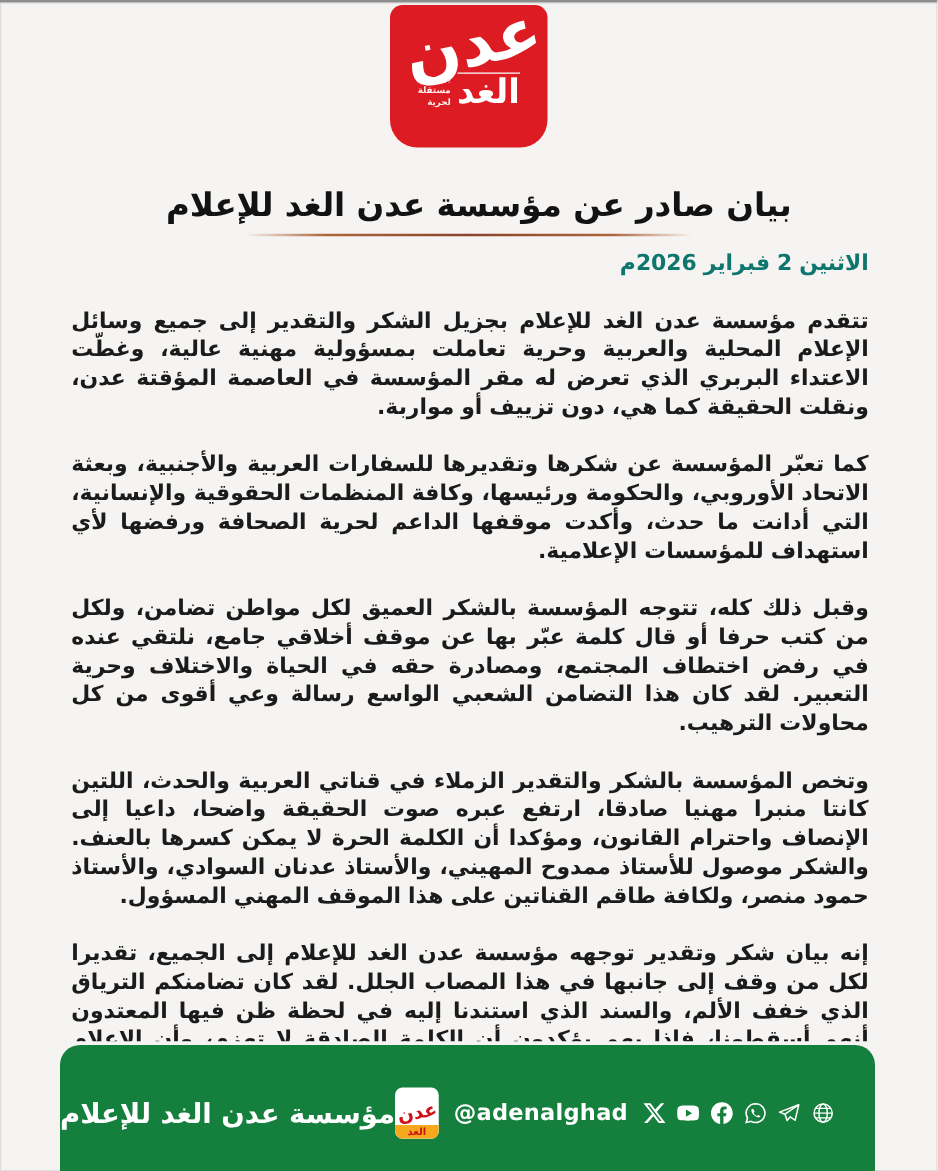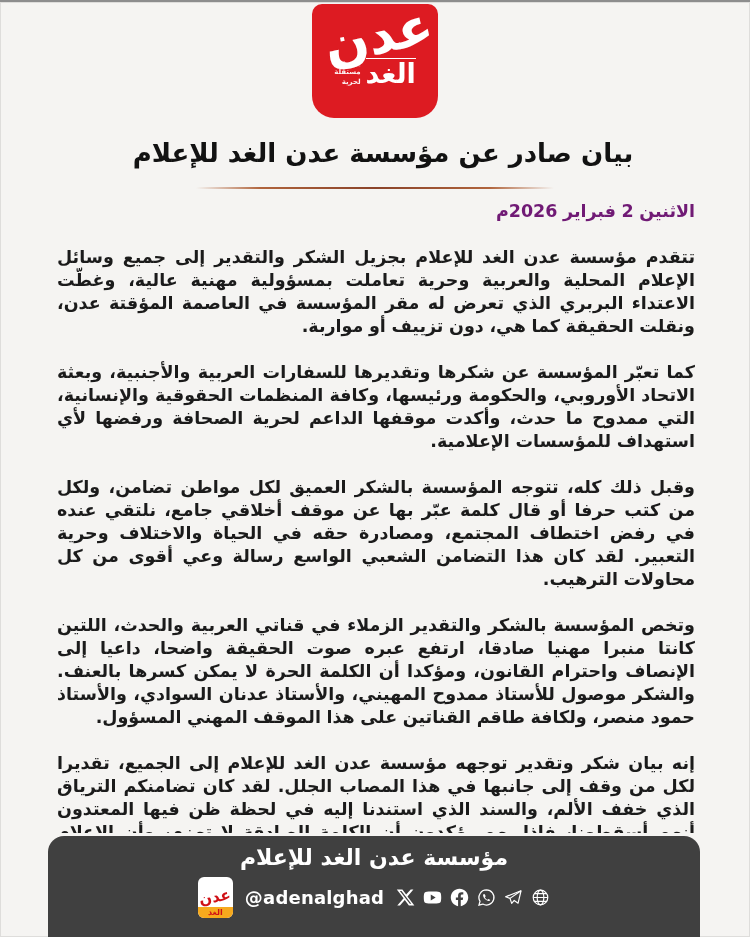--- a/index.html
+++ b/index.html
@@ -35,49 +35,49 @@
   .logo-tagline{
     display:flex;flex-direction:column;align-items:flex-end;
     font-size:7px;font-weight:bold;line-height:1.35;opacity:.95;
   }
   .logo-sub{font-size:27px;font-weight:bold;line-height:1;border-top:1.5px solid #fff;padding-top:1px;}
   
   .title{
     position:absolute;top:136px;left:0;right:0;
     text-align:center;direction:rtl;
     font-size:26px;font-weight:bold;color:#121212;
-    margin:0;
+    margin:12px;
     padding-left:16px;
   }
   .divider{
     position:absolute;top:185px;left:50%;transform:translateX(-50%);
     width:358px;height:2px;border:0;margin:0;
     background:linear-gradient(to right,rgba(168,90,53,0),#b0643c 18%,#8a432a 50%,#b0643c 82%,rgba(168,90,53,0));
   }
   
   .body-area{
     position:absolute;top:198px;left:57px;right:55px;bottom:104px;
     direction:rtl;overflow:hidden;
     color:#1b1b1b;
   }
   .date-line{
-    font-size:17px;font-weight:bold;text-align:right;margin:0 0 4px 0;color:#701a75;
+    font-size:17px;font-weight:bold;text-align:right;margin:0 0 4px 0;color:#0f766e;
   }
   .body-area p{
     font-size:17.5px;font-weight:bold;line-height:23px;
     text-align:justify;text-align-last:right;
     margin:0 0 23px 0;
     word-spacing:-.5px;
   }
   
   .footer{
     position:absolute;left:48px;right:50px;top:834px;bottom:0;
-    background:#404040;
+    background:#15803d;
     border-radius:16px 16px 0 0;
-    display:flex;flex-direction:column;align-items:center;
+    display:flex;align-items:center;
     color:#ffffff;
   }
   .footer-org{
     direction:rtl;font-size:22px;font-weight:bold;margin:9px 0 0 0;
   }
   .footer-row{
     display:flex;align-items:center;gap:8px;margin-top:7px;direction:ltr;
   }
   .badge{
     width:35px;height:41px;background:#ffffff;border-radius:6px;
@@ -109,21 +109,21 @@
       <div class="logo-sub">الغد</div>
     </div>
   </div>
 
   <h1 class="title">بيان صادر عن مؤسسة عدن الغد للإعلام</h1>
   <hr class="divider">
 
   <div class="body-area">
     <p class="date-line">الاثنين 2 فبراير 2026م</p>
     <p>تتقدم مؤسسة عدن الغد للإعلام بجزيل الشكر والتقدير إلى جميع وسائل الإعلام المحلية والعربية وحرية تعاملت بمسؤولية مهنية عالية، وغطّت الاعتداء البربري الذي تعرض له مقر المؤسسة في العاصمة المؤقتة عدن، ونقلت الحقيقة كما هي، دون تزييف أو مواربة.</p>
-    <p>كما تعبّر المؤسسة عن شكرها وتقديرها للسفارات العربية والأجنبية، وبعثة الاتحاد الأوروبي، والحكومة ورئيسها، وكافة المنظمات الحقوقية والإنسانية، التي ممدوح ما حدث، وأكدت موقفها الداعم لحرية الصحافة ورفضها لأي استهداف للمؤسسات الإعلامية.</p>
+    <p>كما تعبّر المؤسسة عن شكرها وتقديرها للسفارات العربية والأجنبية، وبعثة الاتحاد الأوروبي، والحكومة ورئيسها، وكافة المنظمات الحقوقية والإنسانية، التي أدانت ما حدث، وأكدت موقفها الداعم لحرية الصحافة ورفضها لأي استهداف للمؤسسات الإعلامية.</p>
     <p>وقبل ذلك كله، تتوجه المؤسسة بالشكر العميق لكل مواطن تضامن، ولكل من كتب حرفا أو قال كلمة عبّر بها عن موقف أخلاقي جامع، نلتقي عنده في رفض اختطاف المجتمع، ومصادرة حقه في الحياة والاختلاف وحرية التعبير. لقد كان هذا التضامن الشعبي الواسع رسالة وعي أقوى من كل محاولات الترهيب.</p>
     <p>وتخص المؤسسة بالشكر والتقدير الزملاء في قناتي العربية والحدث، اللتين كانتا منبرا مهنيا صادقا، ارتفع عبره صوت الحقيقة واضحا، داعيا إلى الإنصاف واحترام القانون، ومؤكدا أن الكلمة الحرة لا يمكن كسرها بالعنف. والشكر موصول للأستاذ ممدوح المهيني، والأستاذ عدنان السوادي، والأستاذ حمود منصر، ولكافة طاقم القناتين على هذا الموقف المهني المسؤول.</p>
     <p>إنه بيان شكر وتقدير توجهه مؤسسة عدن الغد للإعلام إلى الجميع، تقديرا لكل من وقف إلى جانبها في هذا المصاب الجلل. لقد كان تضامنكم الترياق الذي خفف الألم، والسند الذي استندنا إليه في لحظة ظن فيها المعتدون أنهم أسقطونا، فإذا بهم يؤكدون أن الكلمة الصادقة لا تهزم، وأن الإعلام الحر أقوى من كل محاولات القمع.</p>
   </div>
 
   <div class="footer">
     <div class="footer-org">مؤسسة عدن الغد للإعلام</div>
     <div class="footer-row">
 
       <div class="badge">

